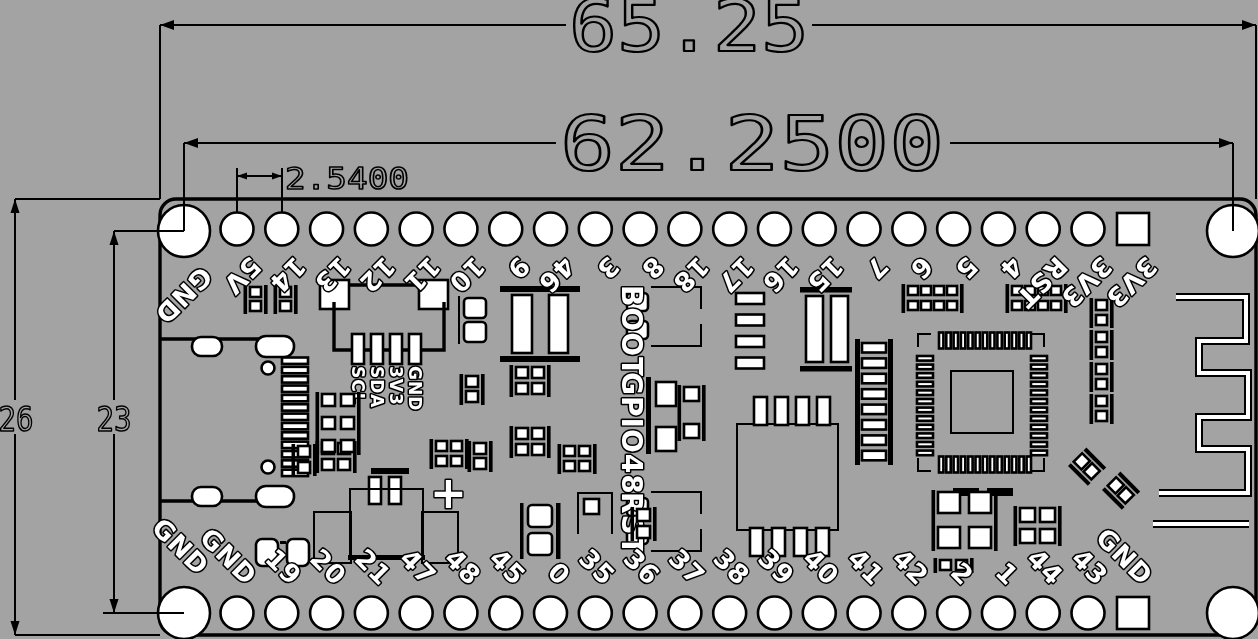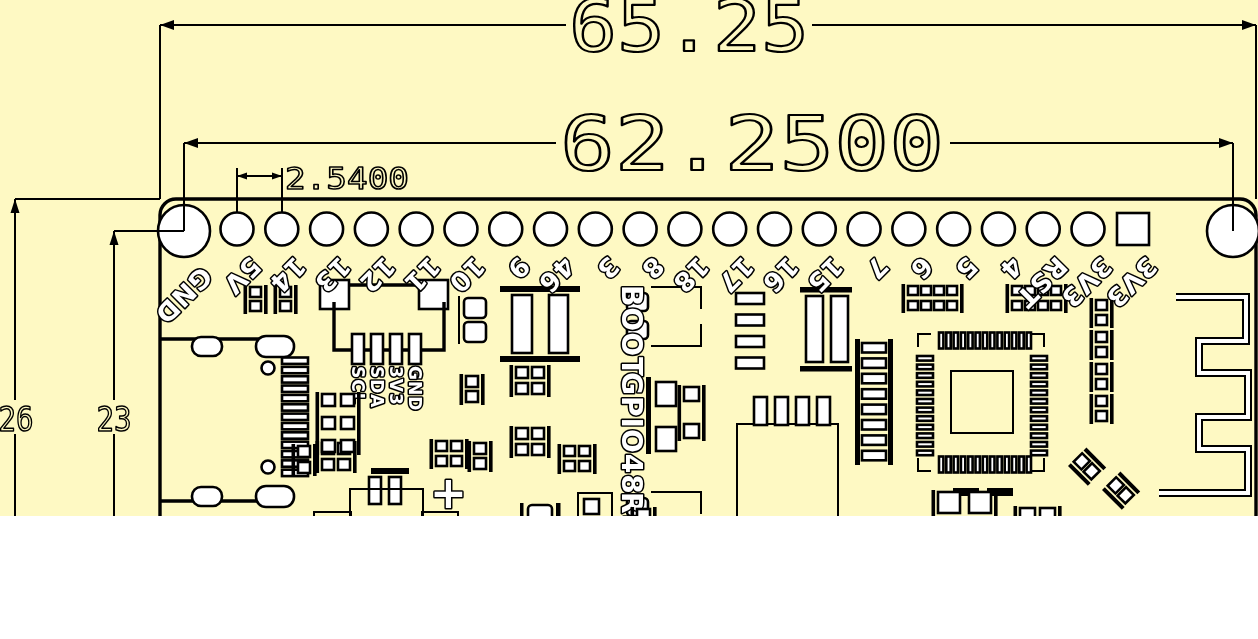--- a/index.html
+++ b/index.html
@@ -1,16 +1,16 @@
 <!DOCTYPE html>
 <html><head>
 <meta charset="utf-8">
 <style>
   html,body{margin:0;padding:0;background:#fff}
-  #stage{position:relative;width:1258px;height:516px;background:#fef9c3;overflow:hidden}
+  #stage{position:relative;width:1258px;height:639px;background:#a3a3a3;overflow:hidden}
   svg{position:absolute;left:0;top:0}
   .ln{stroke:#000;fill:none;stroke-width:2}
   .ln3{stroke:#000;fill:none;stroke-width:3.4}
   .pad{stroke:#000;fill:#fff;stroke-width:2.6}
   .blk{fill:#000;stroke:none}
   .dimtxt{font-family:"DejaVu Sans Mono",monospace;fill:none;stroke:#000;stroke-linejoin:round}
   .silk{font-family:"DejaVu Sans",sans-serif;font-weight:bold;fill:#fff;stroke:#000;
         stroke-width:3;paint-order:stroke;stroke-linejoin:round;letter-spacing:1px}
 </style>
 </head>

